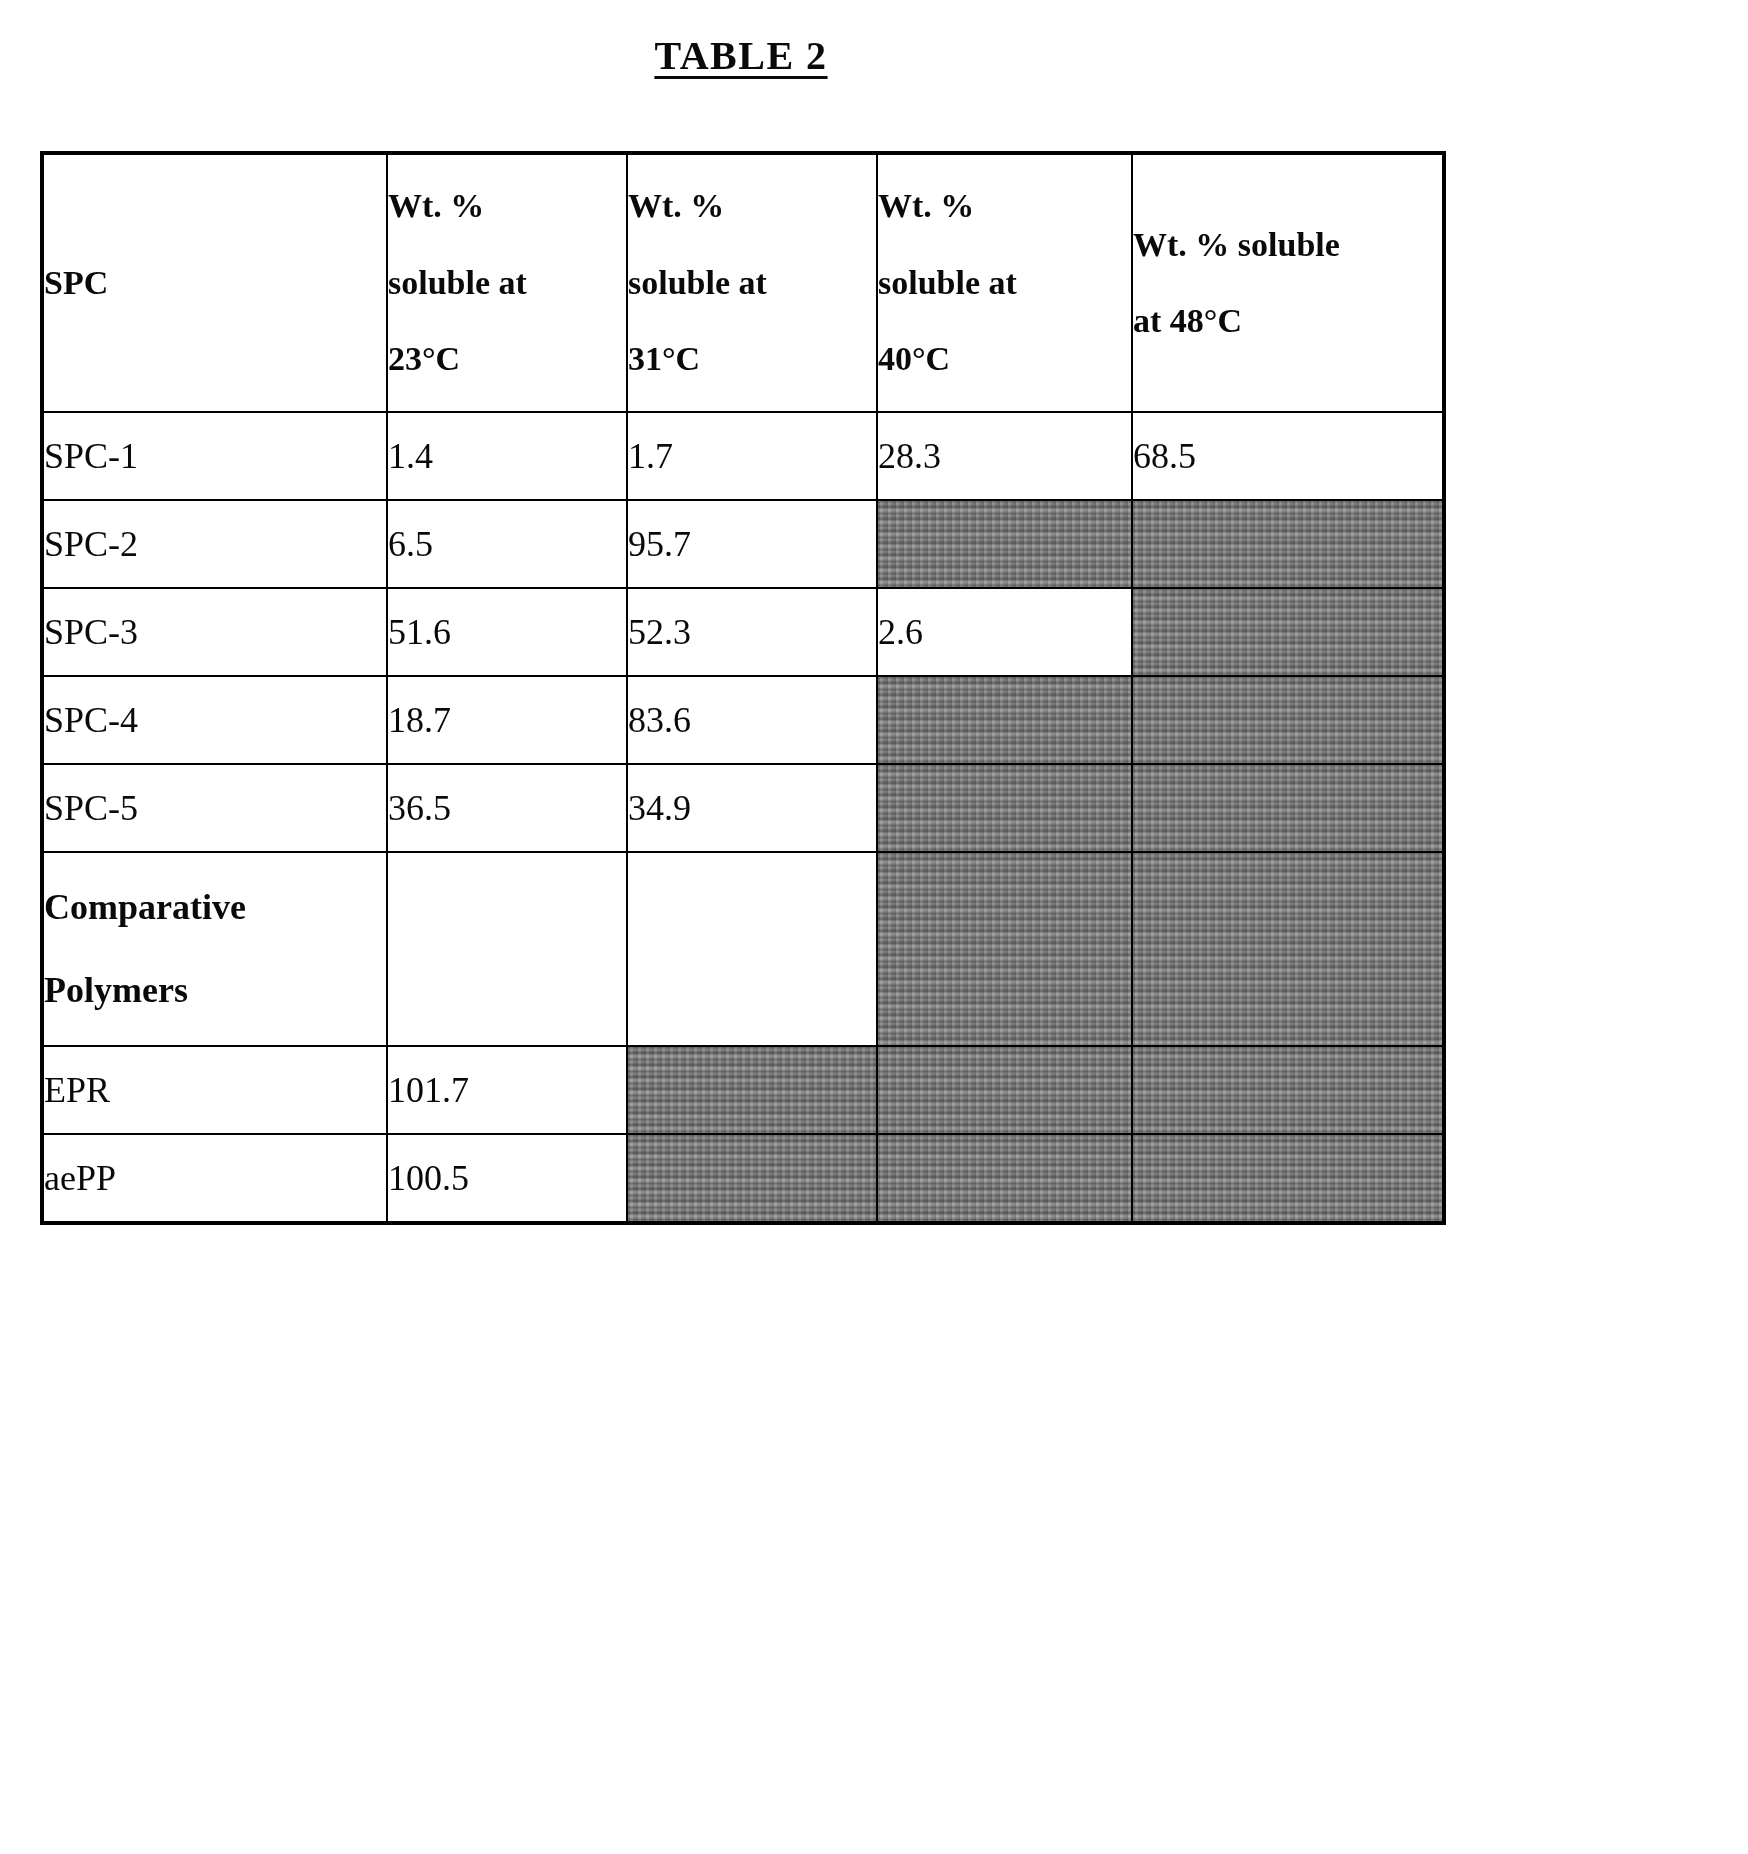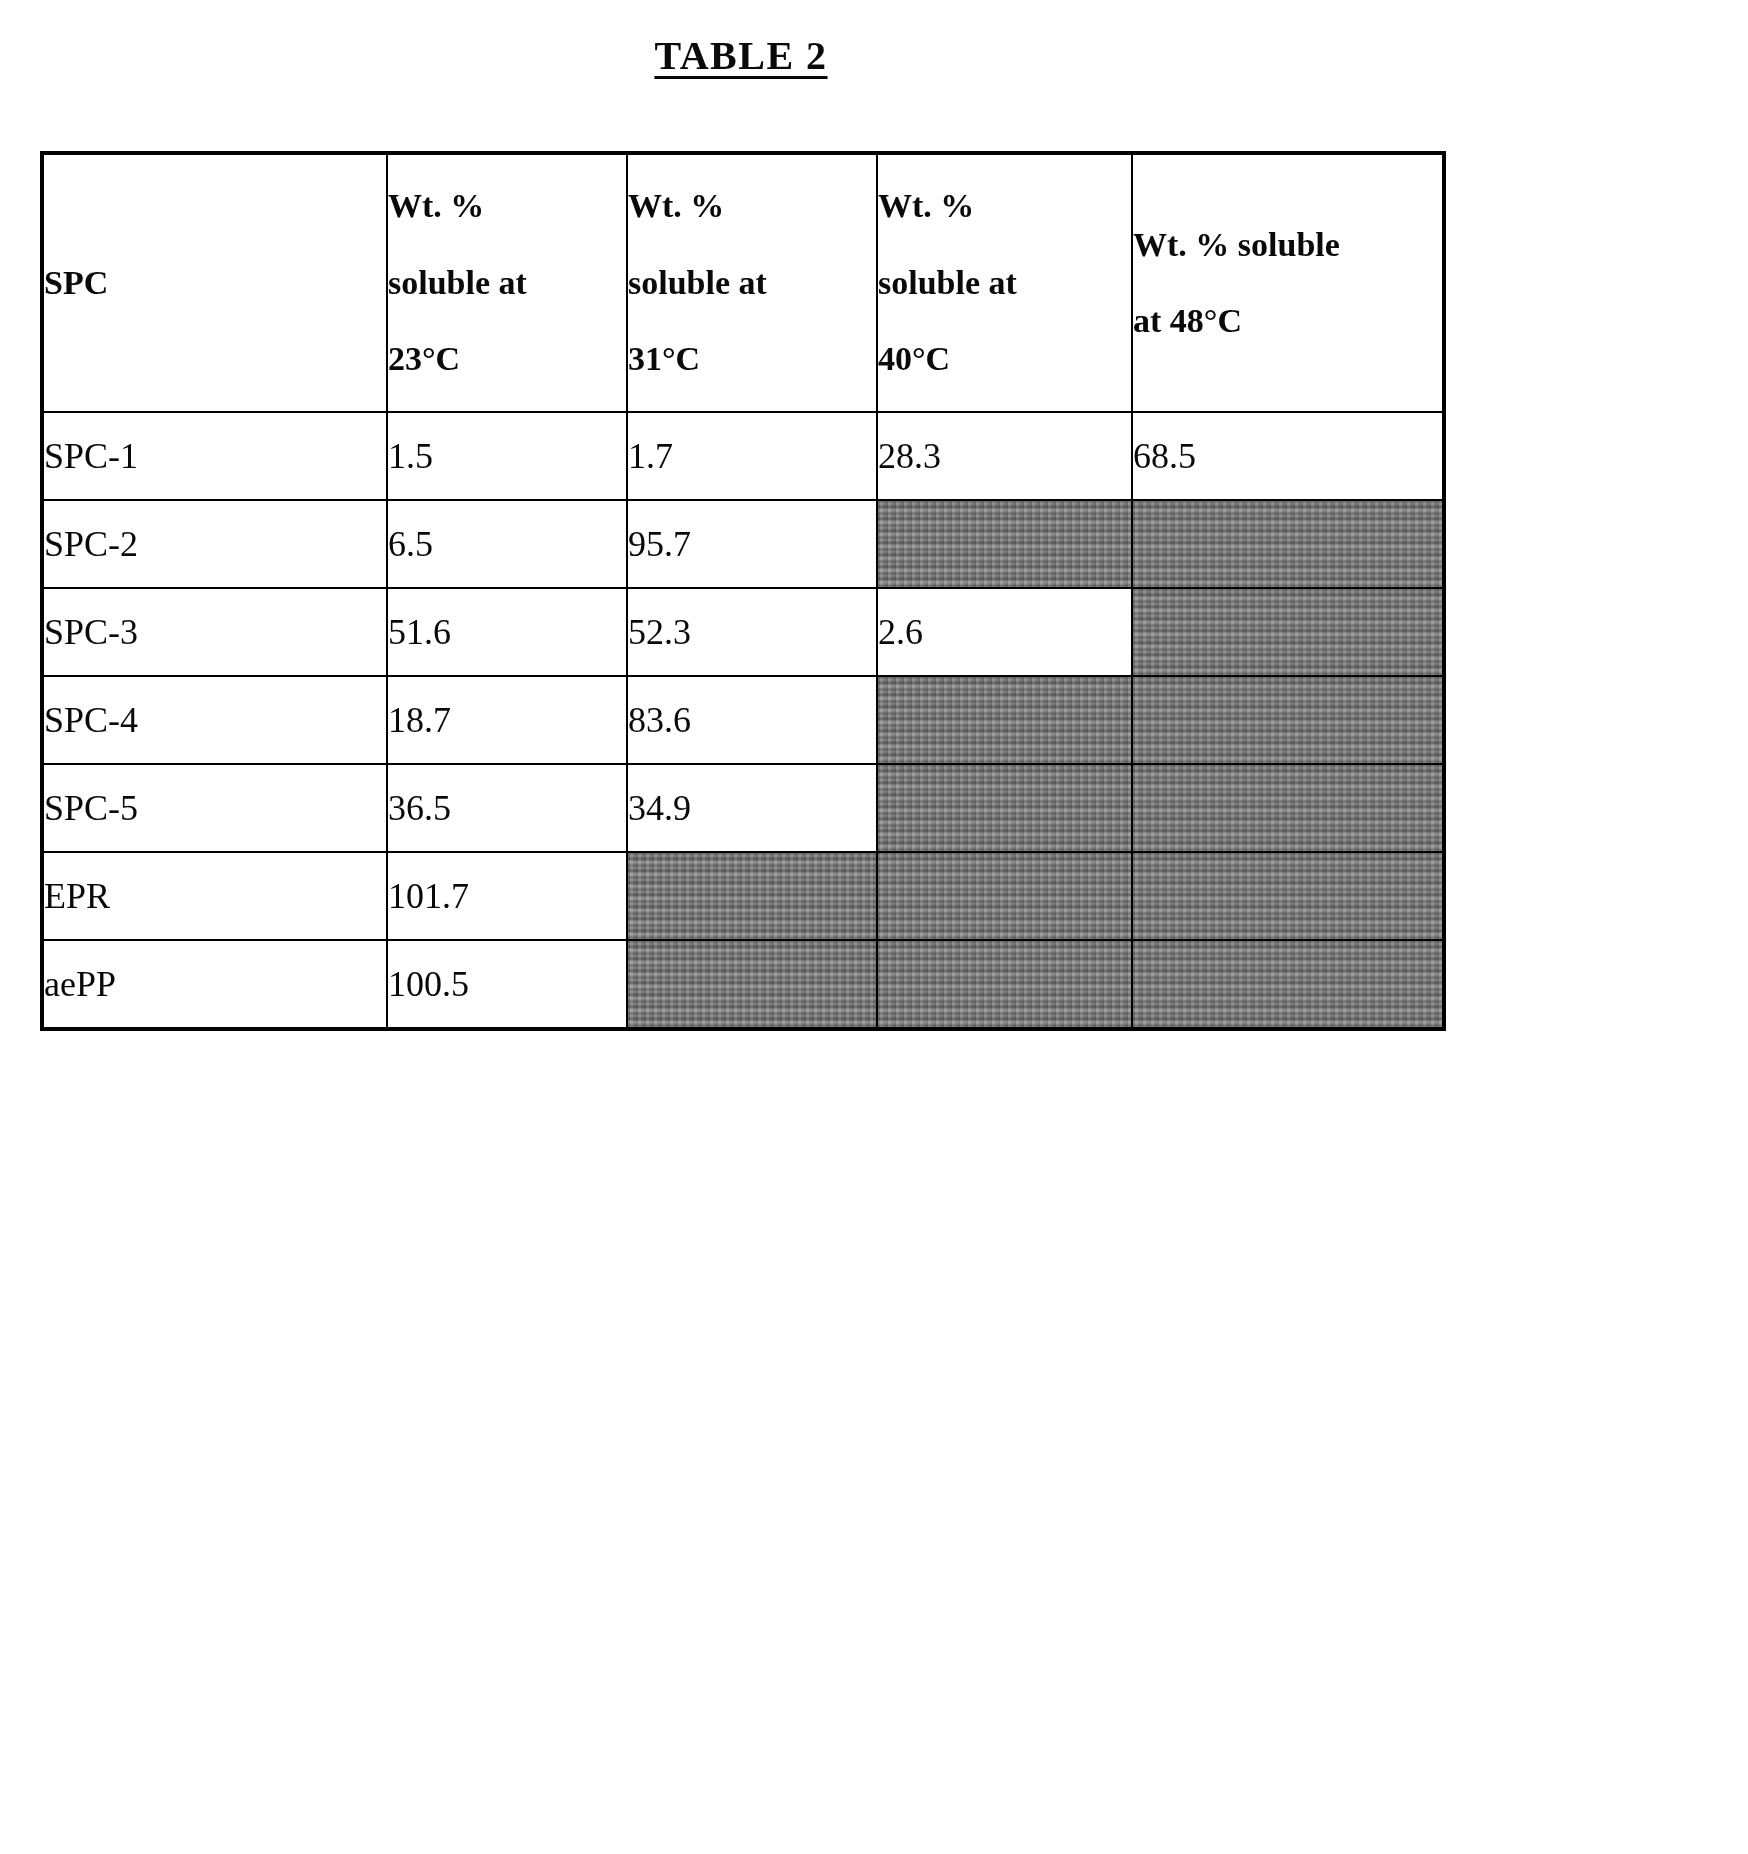--- a/index.html
+++ b/index.html
@@ -113,21 +113,21 @@
         <th>Wt. %
 soluble at
 40°C</th>
         <th>Wt. % soluble
 at 48°C</th>
       </tr>
     </thead>
     <tbody id="table-body">
         <tr>
           <td class="row-label">SPC-1</td>
-          <td>1.5</td>
+          <td>1.4</td>
           <td>1.7</td>
           <td>28.3</td>
           <td>68.5</td>
         </tr>
         <tr>
           <td class="row-label">SPC-2</td>
           <td>6.5</td>
           <td>95.7</td>
           <td class="shaded"></td>
           <td class="shaded"></td>
@@ -146,20 +146,28 @@
           <td class="shaded"></td>
           <td class="shaded"></td>
         </tr>
         <tr>
           <td class="row-label">SPC-5</td>
           <td>36.5</td>
           <td>34.9</td>
           <td class="shaded"></td>
           <td class="shaded"></td>
         </tr>
+        <tr class="tall-row">
+          <td class="row-label bold">Comparative
+Polymers</td>
+          <td></td>
+          <td></td>
+          <td class="shaded"></td>
+          <td class="shaded"></td>
+        </tr>
         <tr>
           <td class="row-label">EPR</td>
           <td>101.7</td>
           <td class="shaded"></td>
           <td class="shaded"></td>
           <td class="shaded"></td>
         </tr>
         <tr>
           <td class="row-label">aePP</td>
           <td>100.5</td>

